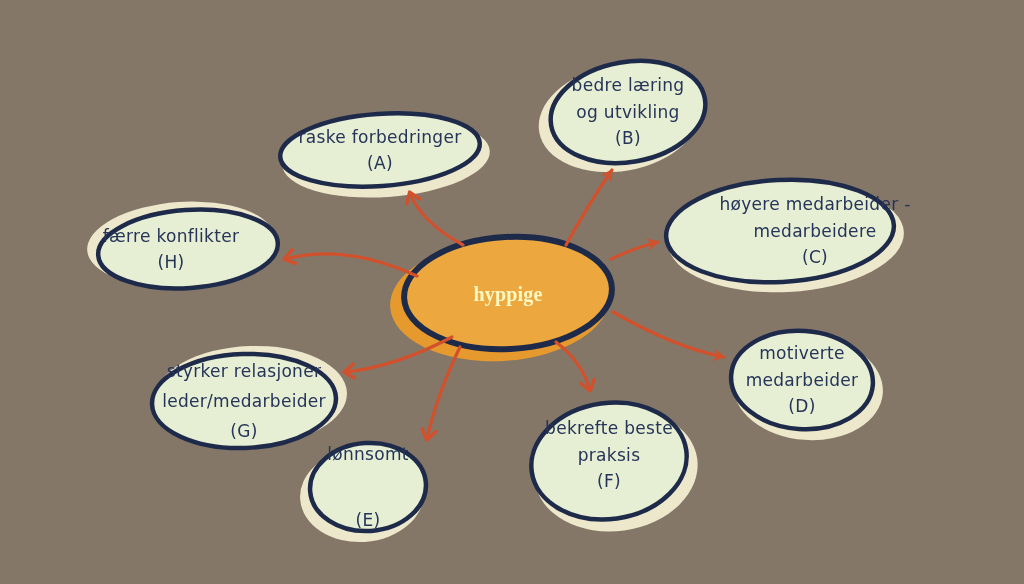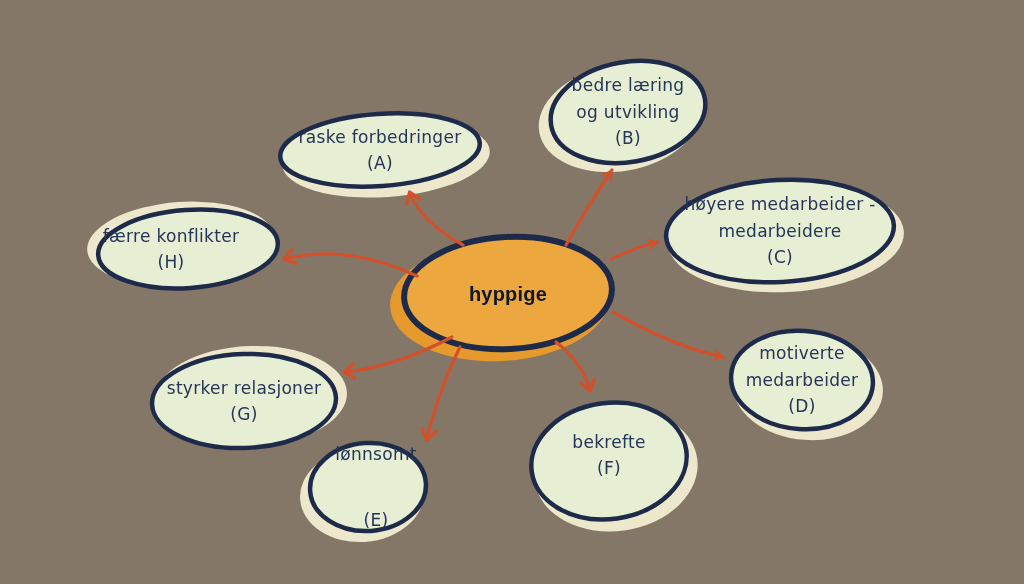--- a/index.html
+++ b/index.html
@@ -8,21 +8,21 @@
     overflow:hidden;font-family:"DejaVu Sans", sans-serif;
   }
   svg.layer{position:absolute;left:0;top:0;width:1024px;height:584px;}
   .label{
     position:absolute;display:flex;flex-direction:column;
     align-items:center;justify-content:center;text-align:center;
     color:#263459;font-size:17px;line-height:1.55;letter-spacing:.3px;
   }
   .label .ln{white-space:nowrap;}
   .center-label{
-    color:#0f172a;font-family:Liberation Sans, sans-serif;font-weight:bold;
+    color:#fef9c3;font-family:Liberation Serif, serif;font-weight:bold;
     font-size:20px;line-height:1.35;letter-spacing:.2px;
   }
 </style>
 </head>
 <body>
 
 <div class="stage">
 
   <svg class="layer" viewBox="0 0 1024 584" aria-hidden="true">
     <defs>
@@ -95,44 +95,46 @@
     <span class="ln">raske forbedringer</span>
     <span class="ln">(A)</span>
   </div>
 
   <div class="label" style="left:552px;top:66px;width:152px;height:92px;">
     <span class="ln">bedre læring</span>
     <span class="ln">og utvikling</span>
     <span class="ln">(B)</span>
   </div>
 
-  <div class="label" style="left:666px;top:186px;width:228px;height:90px;">
+  <div class="label" style="left:701px;top:186px;width:228px;height:90px;">
     <span class="ln">høyere medarbeider -</span>
     <span class="ln">medarbeidere</span>
     <span class="ln">(C)</span>
   </div>
 
   <div class="label" style="left:734px;top:335px;width:136px;height:90px;">
     <span class="ln">motiverte</span>
     <span class="ln">medarbeider</span>
     <span class="ln">(D)</span>
   </div>
 
-  <div class="label" style="left:320px;top:448px;width:112px;height:78px;gap:40px;">
+  <div class="label" style="left:312px;top:448px;width:112px;height:78px;gap:40px;">
     <span class="ln">lønnsomt</span>
     <span class="ln">(E)</span>
   </div>
 
   <div class="label" style="left:533px;top:408px;width:152px;height:94px;">
-    <span class="ln">bekrefte</span>
+    <span class="ln">bekrefte beste</span>
+    <span class="ln">praksis</span>
     <span class="ln">(F)</span>
   </div>
 
-  <div class="label" style="left:154px;top:358px;width:180px;height:86px;">
+  <div class="label" style="left:154px;top:358px;width:180px;height:86px;justify-content:space-between;">
     <span class="ln">styrker relasjoner</span>
+    <span class="ln">leder/medarbeider</span>
     <span class="ln">(G)</span>
   </div>
 
   <div class="label" style="left:83px;top:214px;width:176px;height:70px;">
     <span class="ln">færre konflikter</span>
     <span class="ln">(H)</span>
   </div>
 
   <div class="label center-label" style="left:406px;top:246px;width:204px;height:96px;">
     <span class="ln">hyppige</span>

